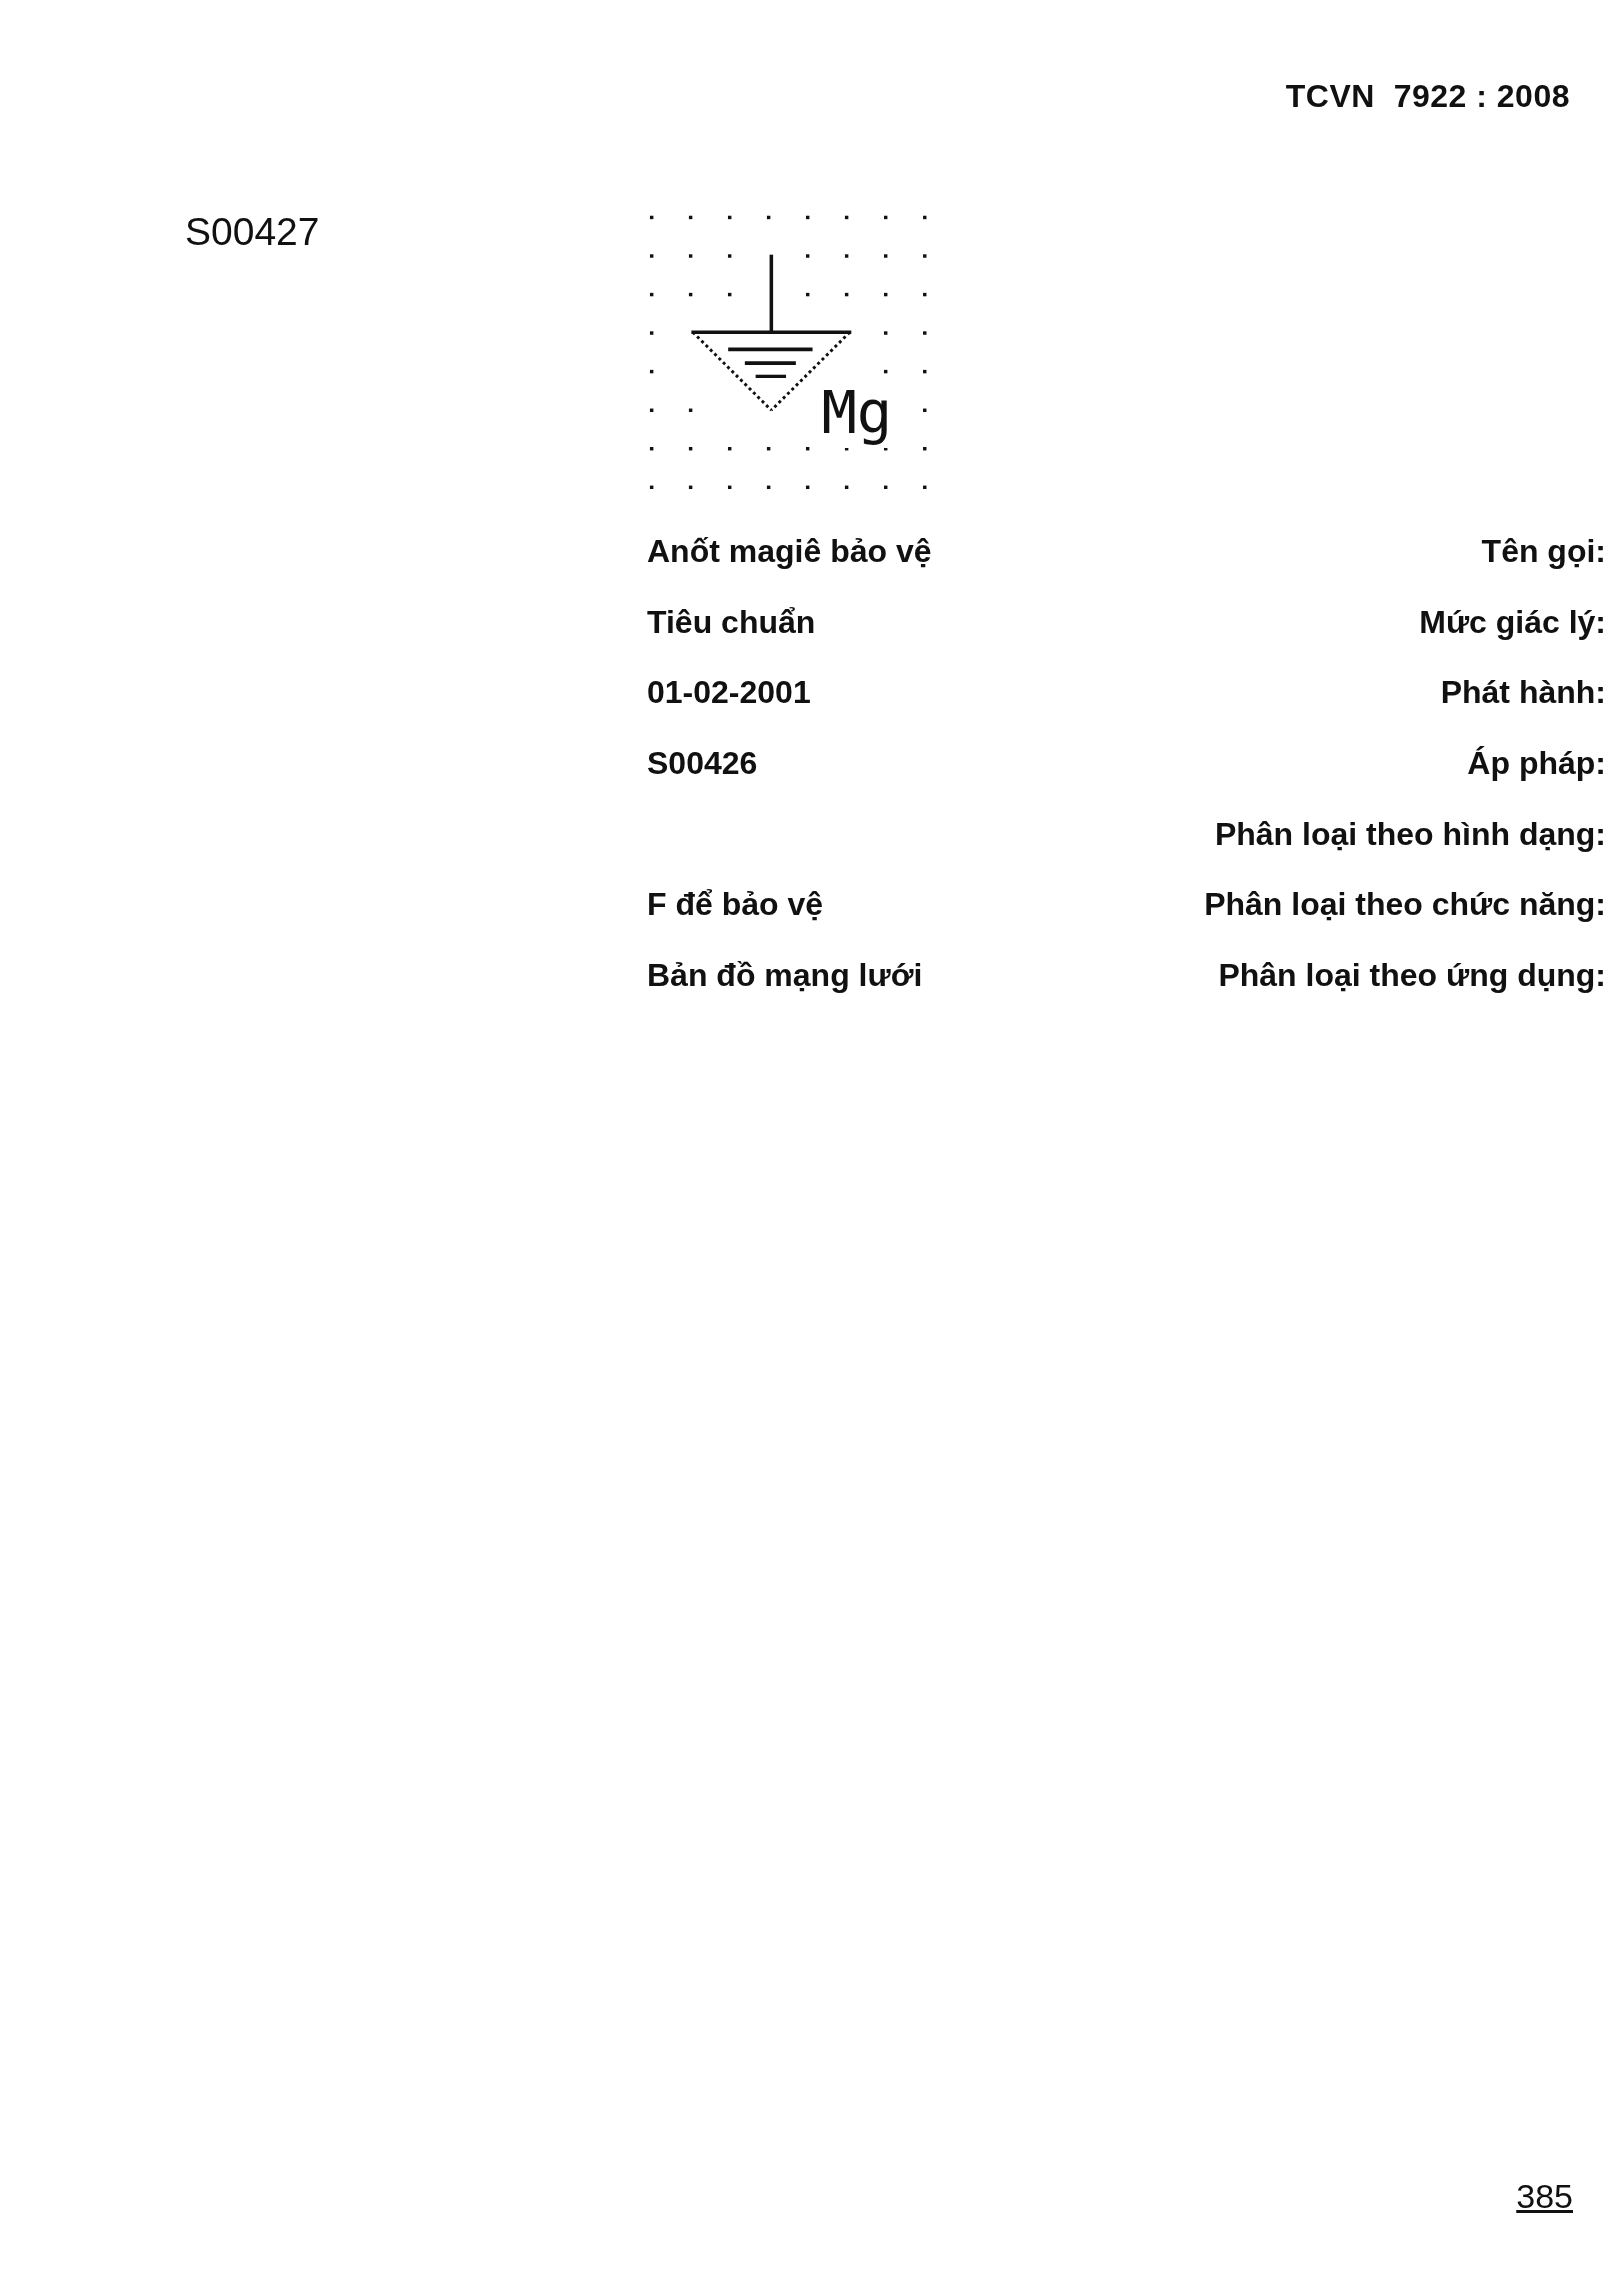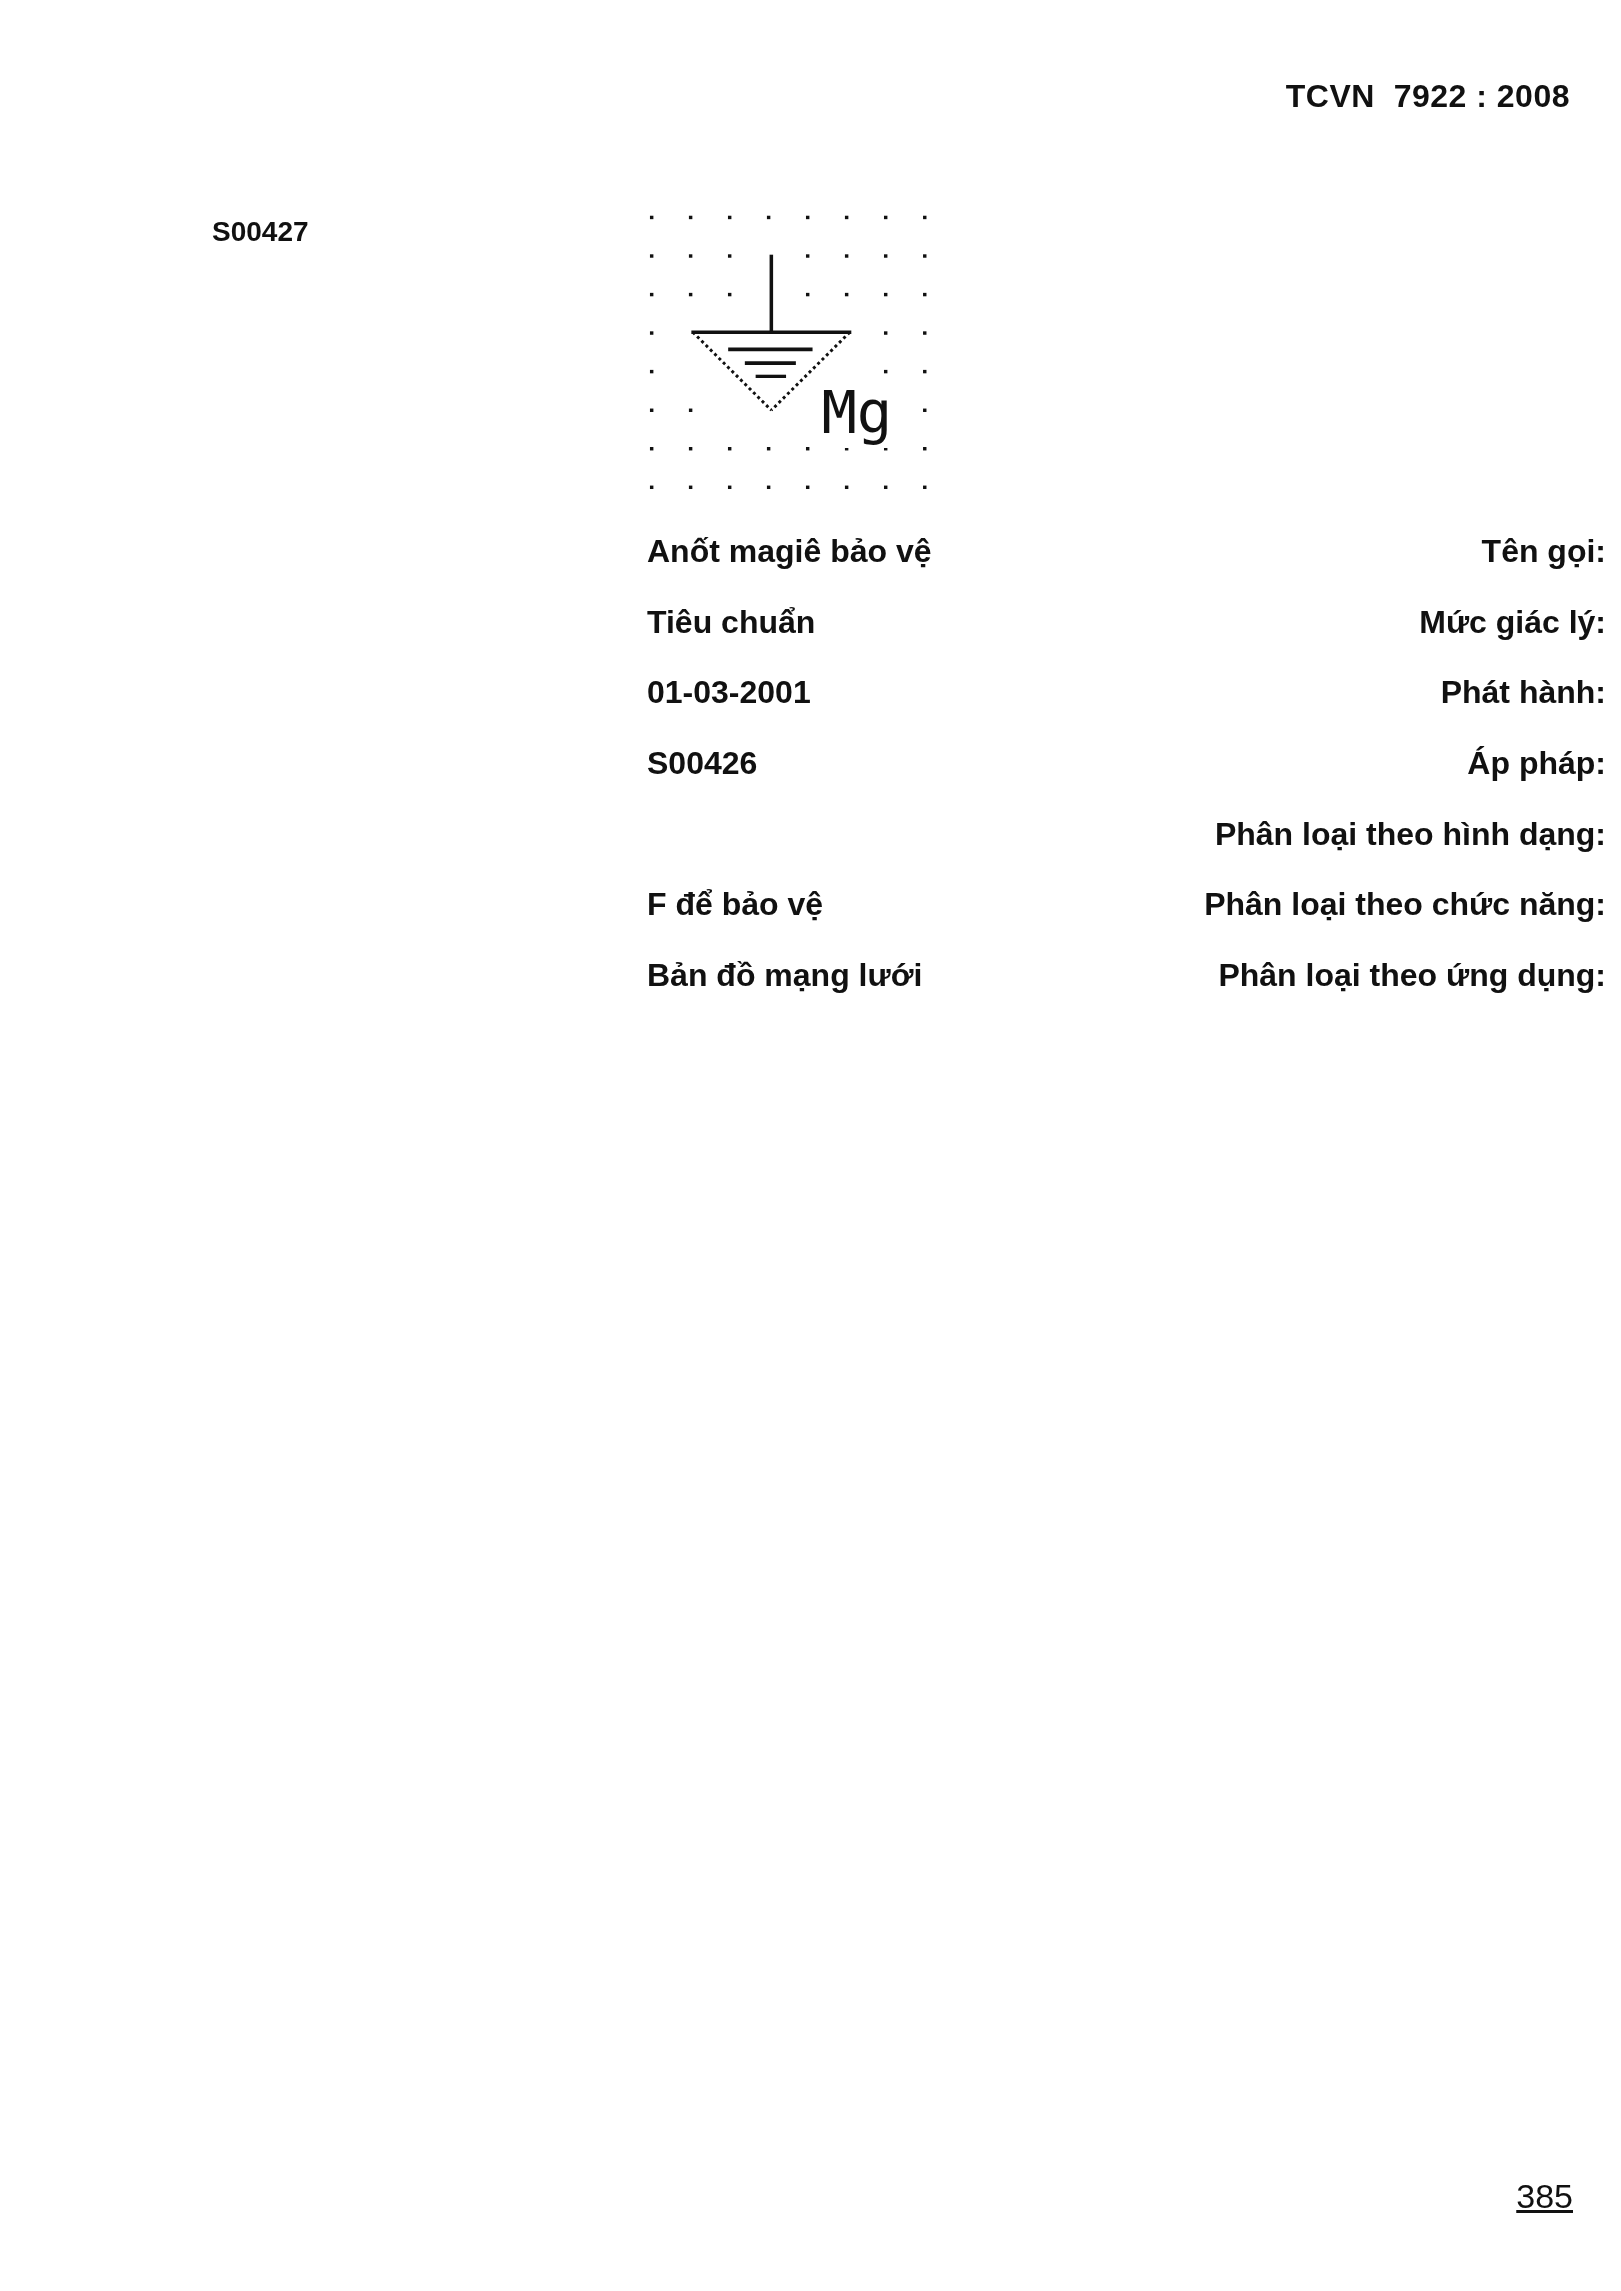--- a/index.html
+++ b/index.html
@@ -20,23 +20,23 @@
     right:95px;
     font-size:32px;
     font-weight:bold;
     line-height:39px;
     white-space:pre;
     letter-spacing:0.5px;
   }
   .symbol-id {
     position:absolute;
     top:212px;
-    left:168px;
-    font-size:28px;
-    font-weight:bold;
+    left:141px;
+    font-size:39px;
+    font-weight:normal;
     line-height:39px;
   }
   .symbol-figure {
     position:absolute;
     top:186px;
     left:588px;
     width:314px;
     height:314px;
   }
   .fields {
@@ -160,21 +160,21 @@
     <div class="field-row" style="top:532px">
       <span class="field-label">Tên gọi:</span>
       <span class="field-value">Anốt magiê bảo vệ</span>
     </div>
     <div class="field-row" style="top:603px">
       <span class="field-label">Mức giác lý:</span>
       <span class="field-value">Tiêu chuẩn</span>
     </div>
     <div class="field-row" style="top:673px">
       <span class="field-label">Phát hành:</span>
-      <span class="field-value">01-03-2001</span>
+      <span class="field-value">01-02-2001</span>
     </div>
     <div class="field-row" style="top:744px">
       <span class="field-label">Áp pháp:</span>
       <span class="field-value">S00426</span>
     </div>
     <div class="field-row" style="top:815px">
       <span class="field-label">Phân loại theo hình dạng:</span>
     </div>
     <div class="field-row" style="top:885px">
       <span class="field-label">Phân loại theo chức năng:</span>

